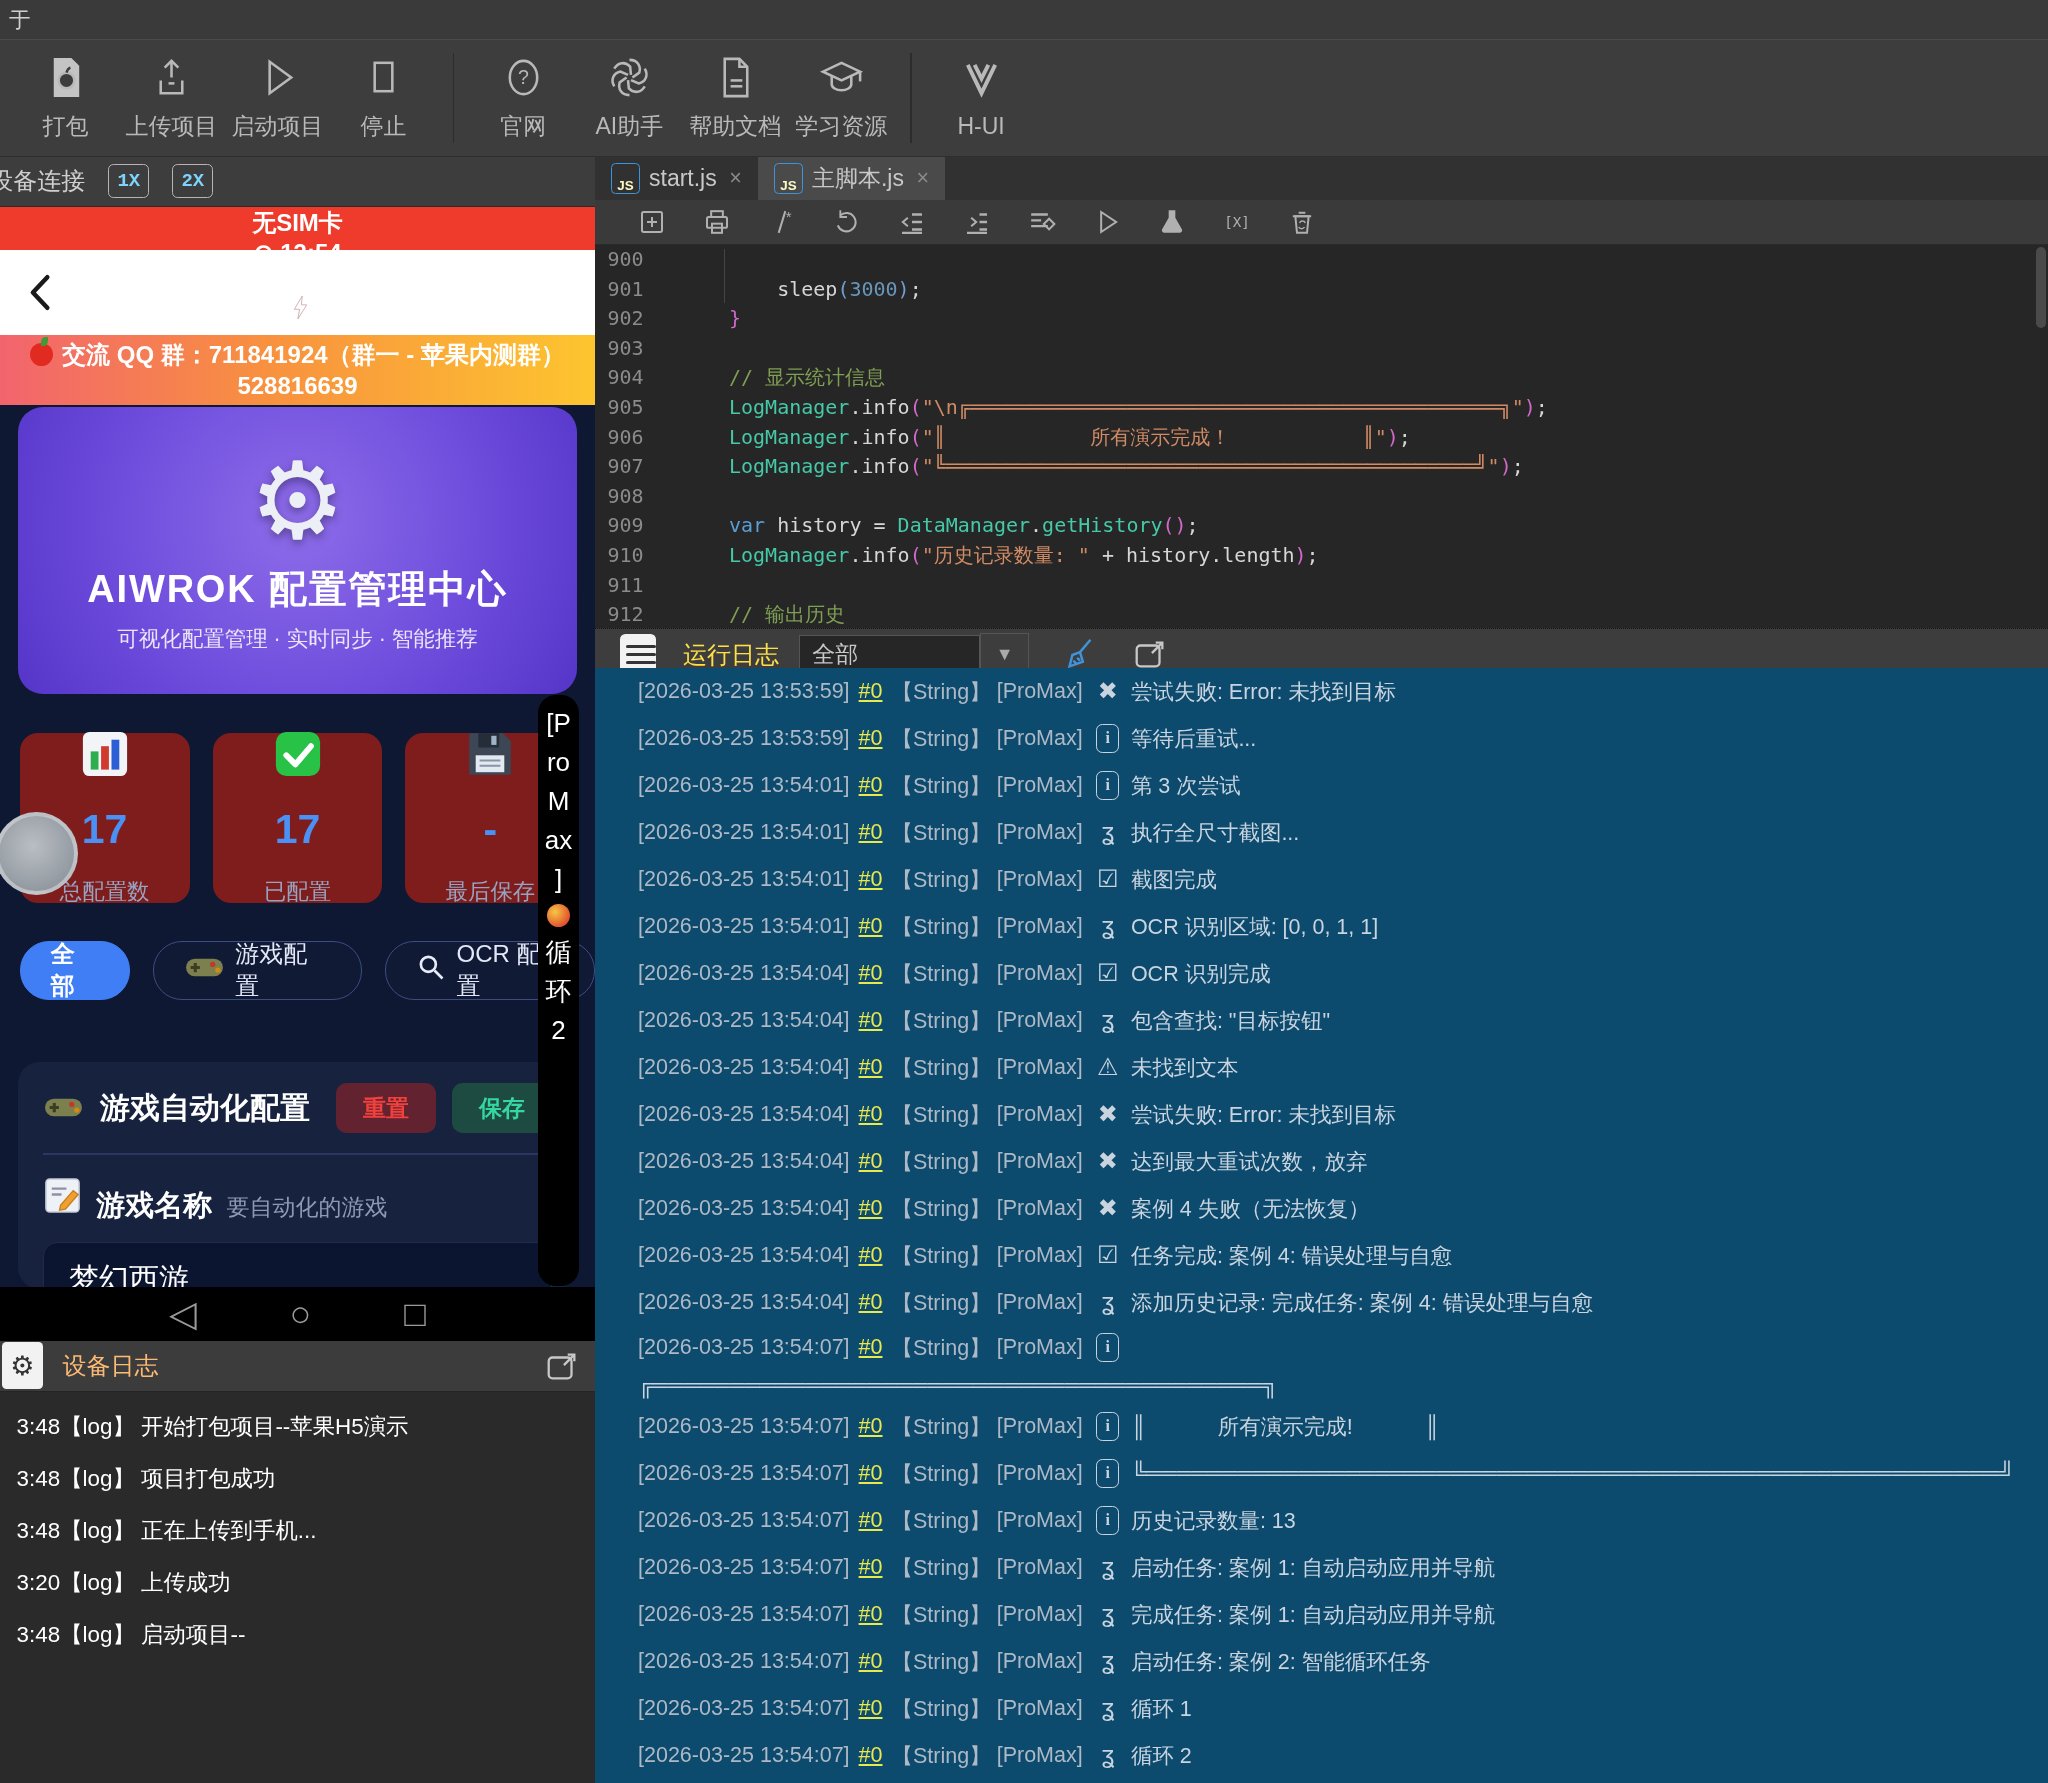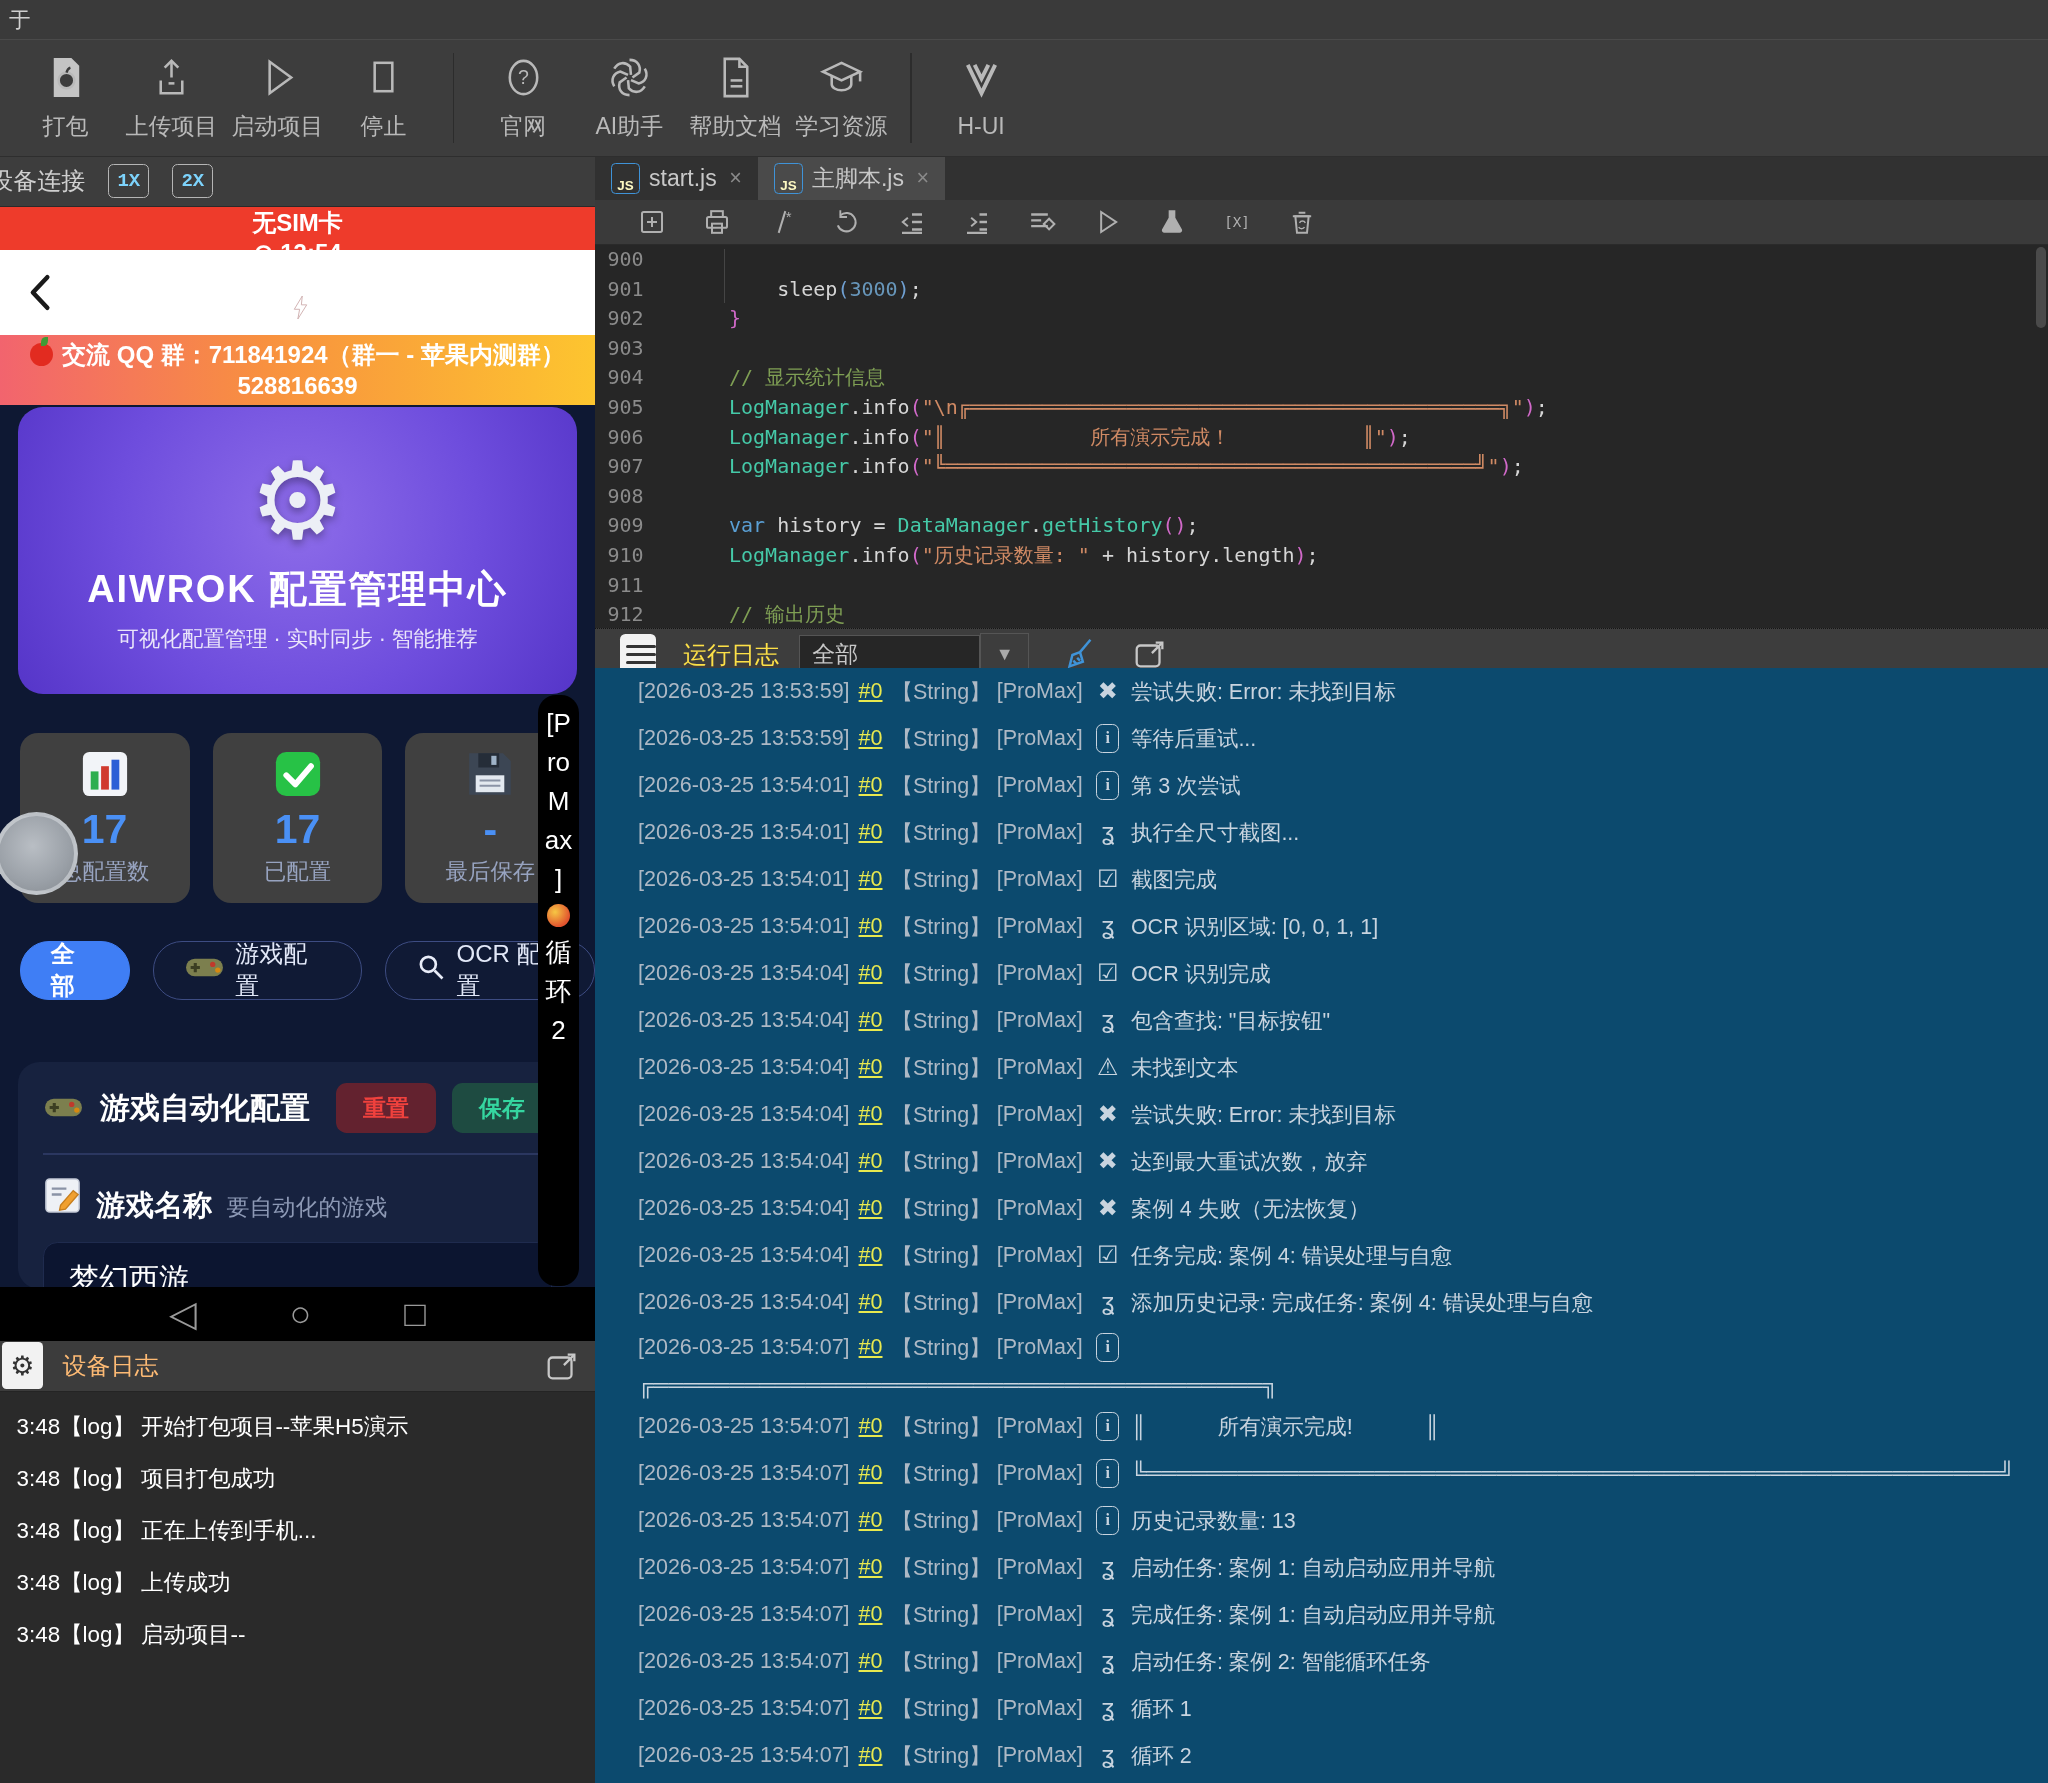--- a/index.html
+++ b/index.html
@@ -36,21 +36,21 @@
   .apple-ic{display:inline-block;width:23px;height:23px;background:#e22b20;border-radius:50%;position:relative;vertical-align:-3.6px;margin-right:9px;}
   .apple-ic:before{content:"";position:absolute;top:-6.3px;left:10.7px;width:7.2px;height:9px;background:#3f9b35;border-radius:60% 0 60% 0;}
   .p-body{position:relative;height:882px;overflow:hidden;}
   .hero{margin:1.8px 18px 0;height:287px;border-radius:25px;
         background:radial-gradient(circle at 50% 40%, #8d6ce9 0%, #6e4ddd 55%, #5535c8 100%);
         display:flex;flex-direction:column;align-items:center;justify-content:center;gap:9px;}
   .hero .gear{font-size:107px;line-height:1;color:#eceff6;text-shadow:0 3.6px 9px rgba(0,0,0,.35);}
   .hero .t{font-size:38px;font-weight:bold;color:#fff;letter-spacing:1.8px;}
   .hero .s{font-size:21.5px;color:rgba(255,255,255,.85);}
   .stats{display:flex;gap:23px;margin:39px 19.7px 0;height:170px;}
-  .stat{flex:1;background:#404040;border-radius:18px;display:flex;flex-direction:column;align-items:center;justify-content:center;gap:3px;}
+  .stat{flex:1;background:#7f1d1d;border-radius:18px;display:flex;flex-direction:column;align-items:center;justify-content:center;gap:23px;}
   .stat .v{font-size:41px;font-weight:bold;color:#4a90f5;}
   .stat .l{font-size:22.4px;color:#97a3c0;}
   .ball{position:absolute;left:-5.4px;top:407px;width:75px;height:75px;border-radius:50%;
         background:radial-gradient(circle at 45% 40%, #b9bec4 0%, #9aa0a7 60%, #84898f 100%);
         border:4.5px solid rgba(220,224,228,.55);cursor:pointer;}
   .chips{display:flex;gap:23px;margin:39px 0 0 19.7px;height:57px;align-items:center;}
   .chip{height:57px;border-radius:29px;display:flex;align-items:center;justify-content:center;gap:10.7px;
         font-size:24px;color:#e2e8f8;padding:0 30px;border:1.8px solid #3d4c82;background:rgba(17,27,56,.5);cursor:pointer;}
   .chip.active{background:#3f7ef5;border-color:#3f7ef5;color:#fff;font-weight:bold;}
   .gcard{margin:63px 18px 0;height:227px;background:#17223f;border-radius:21.5px;padding:21.5px 25px;box-sizing:border-box;}
@@ -357,21 +357,21 @@
           <span class="exp" id="devlog-export"><svg width="38" height="38" viewBox="0 0 40 40" fill="none" stroke="#c8c8c8" stroke-width="2.4">
                 <rect x="6" y="10" width="24" height="22" rx="4"></rect>
                 <path d="M22 18 L33 7"></path>
                 <path d="M26 7 h7 v7"></path>
               </svg></span>
         </div>
         <div class="devlog-list" id="devlog-rows">
             <div class="dl-row">3:48【log】 开始打包项目--苹果H5演示</div>
             <div class="dl-row">3:48【log】 项目打包成功</div>
             <div class="dl-row">3:48【log】 正在上传到手机...</div>
-            <div class="dl-row">3:48【log】 上传成功</div>
+            <div class="dl-row">3:20【log】 上传成功</div>
             <div class="dl-row">3:48【log】 启动项目--</div>
           </div>
       </div>
     </div>
 
     <div class="right-col">
       <div class="tabbar" id="tabbar">
           <div class="tab">
             <span class="jsic">JS</span>
   <span>start.js</span>

